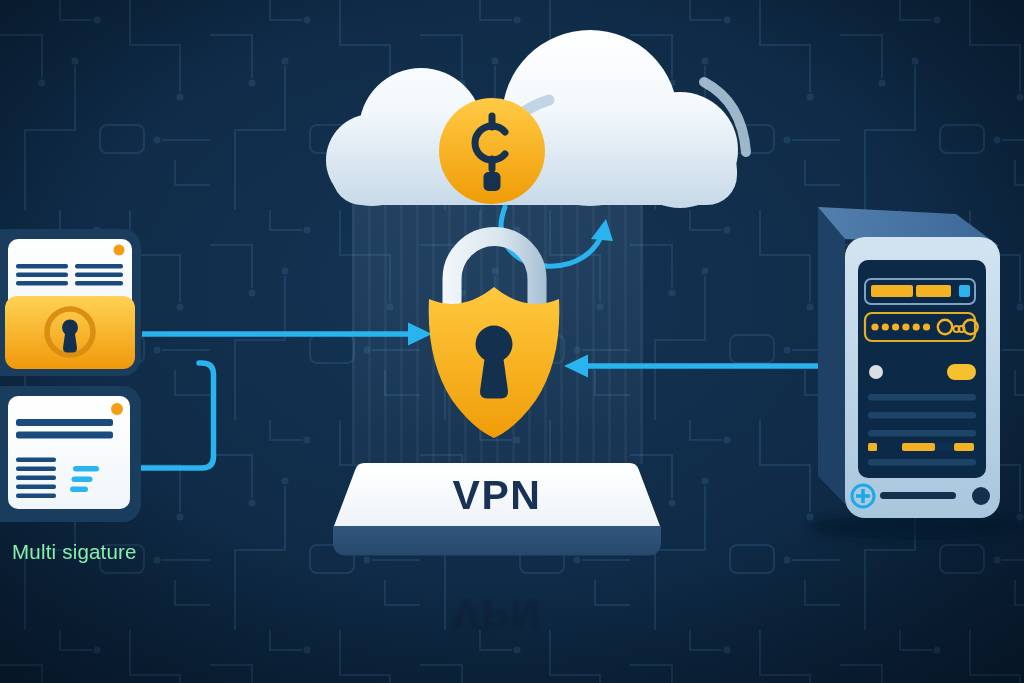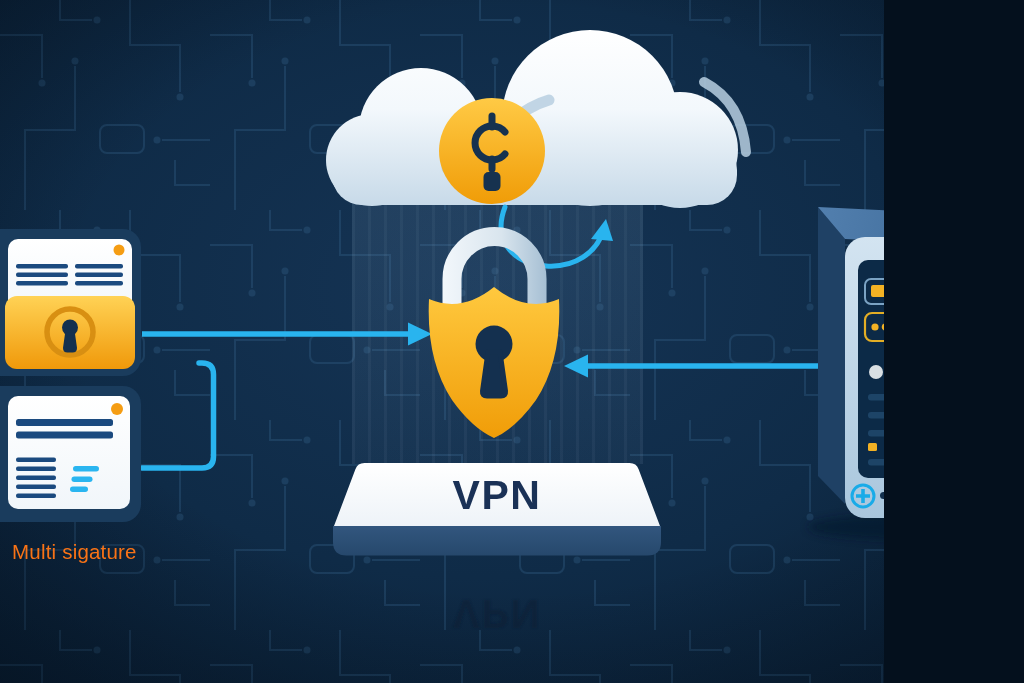--- a/index.html
+++ b/index.html
@@ -1,26 +1,26 @@
 <!DOCTYPE html>
 <html><head>
 <meta charset="utf-8">
 <style>
   html,body{margin:0;padding:0;background:#04101d;}
   .stage{
     position:relative;
-    width:884px;height:683px;
+    width:1024px;height:683px;
     overflow:hidden;
     font-family:"Liberation Sans", sans-serif;
     background:#0a1f36;
   }
   .stage svg{position:absolute;inset:0;display:block;}
   .caption{
     position:absolute;
-    color:#f97316;
+    color:#86efac;
     font-size:20.5px;
     letter-spacing:.2px;
     white-space:nowrap;
     user-select:none;
   }
   .caption-left{left:12px;top:540px;}
   .caption-right{left:849px;top:540px;}
   svg text.vpn-label{
     font-family:"Liberation Sans", sans-serif;
     font-weight:bold;

